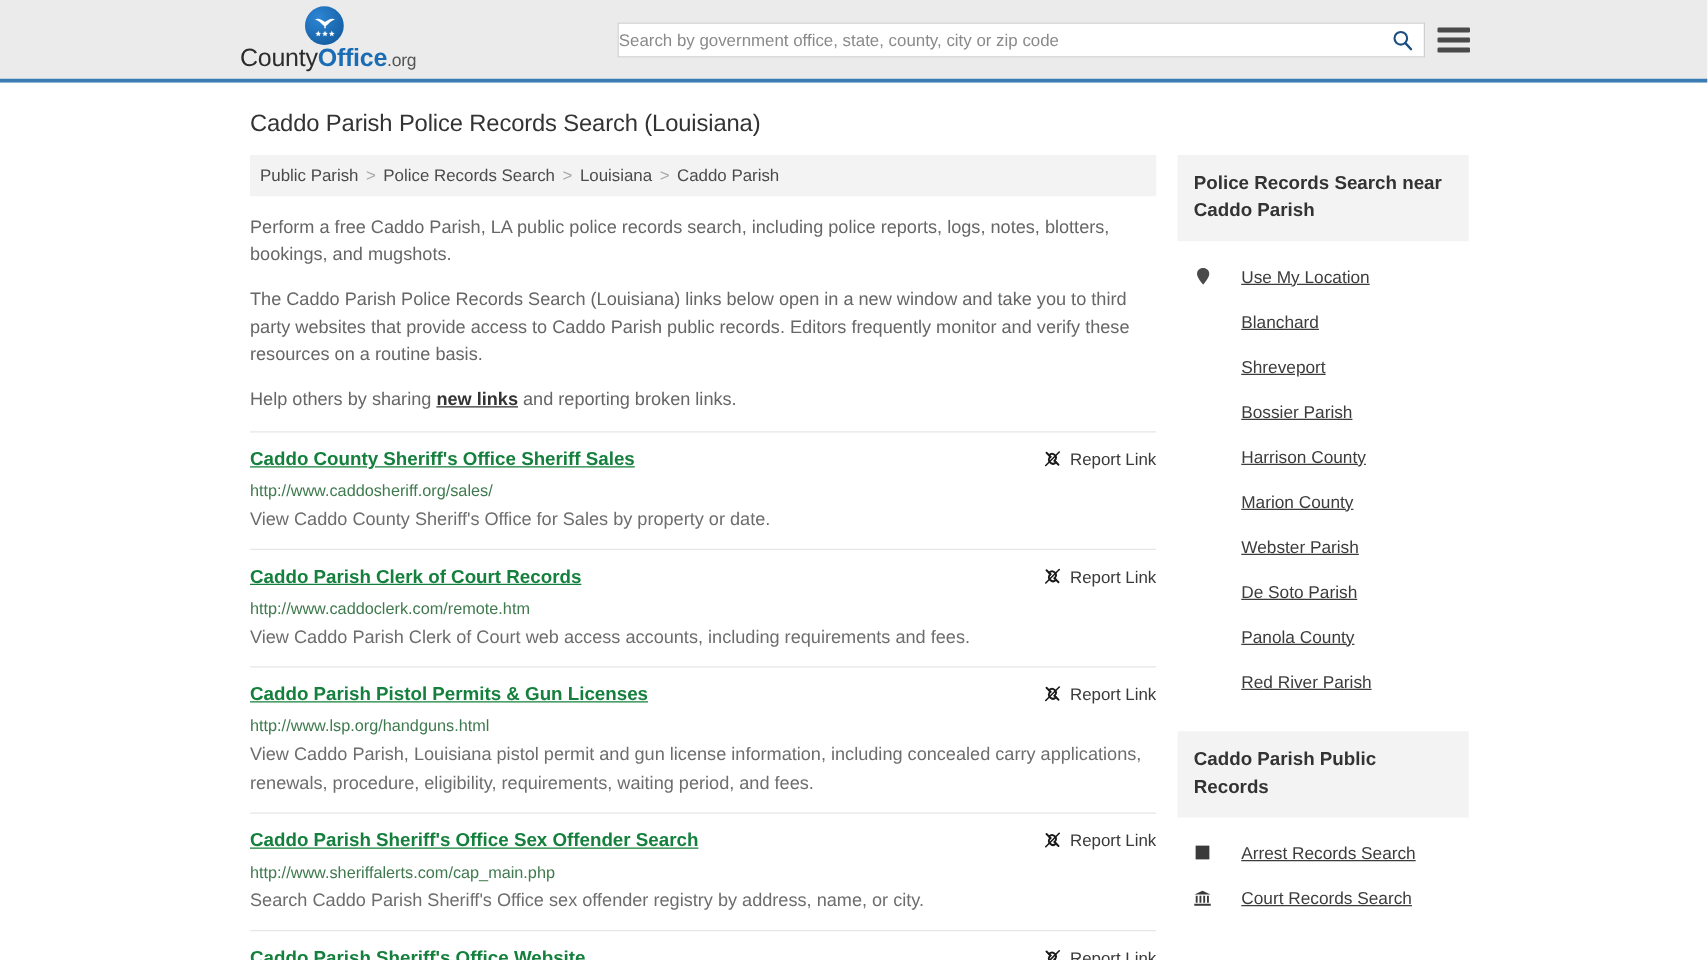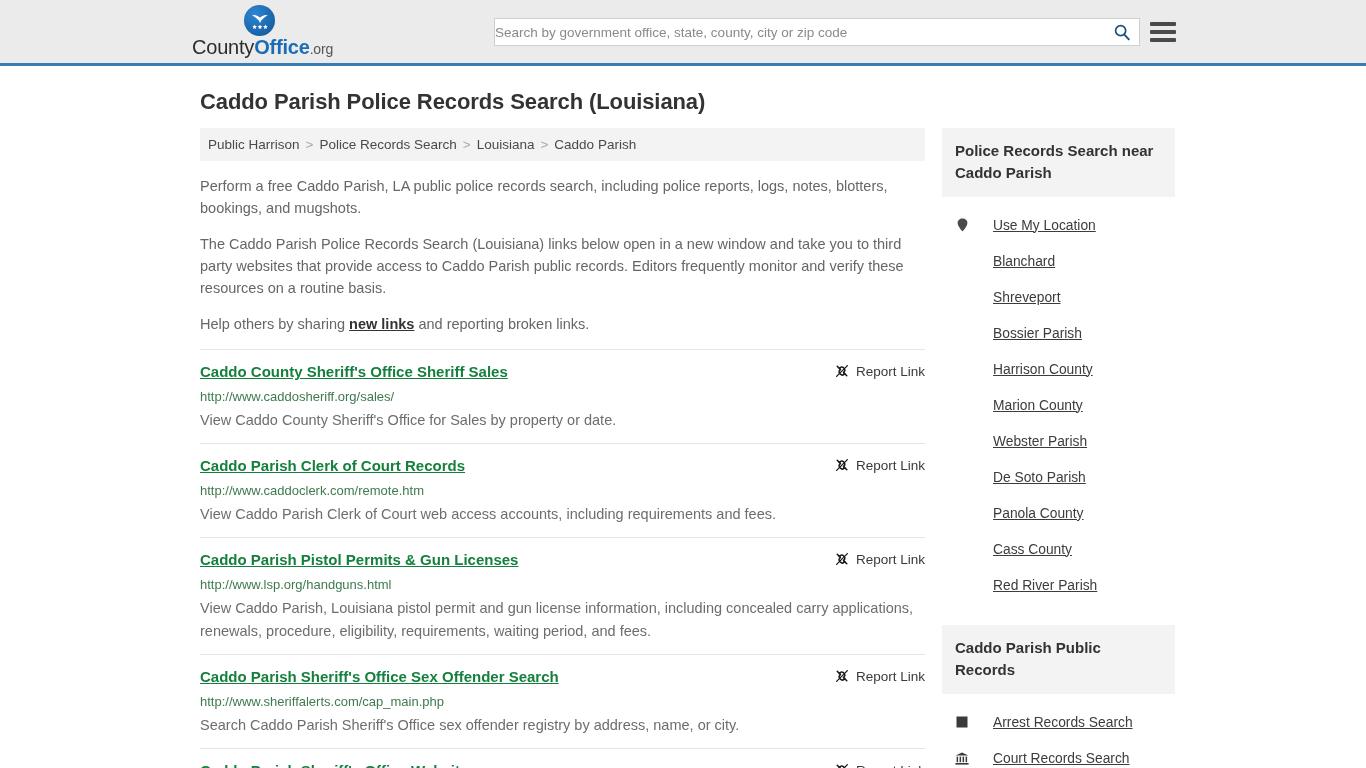--- a/index.html
+++ b/index.html
@@ -108,22 +108,22 @@
     border-radius: 1px;
   }
 
   
   #page {
     width: 1366px;
     padding: 0 192px 0 200px;
     position: relative;
   }
   #page-title {
-    font-size: 22px;
-    font-weight: bold;
+    font-size: 19px;
+    font-weight: normal;
     color: #333333;
     margin: 23px 0 13px 0;
     letter-spacing: -0.1px;
   }
   #content-row {
     display: flex;
     align-items: flex-start;
   }
   #main-col {
     width: 725px;
@@ -289,21 +289,21 @@
 
 <div id="page">
 
   <h1 id="page-title">Caddo Parish Police Records Search (Louisiana)</h1>
 
   <div id="content-row">
 
     <div id="main-col">
 
       <nav id="breadcrumb">
-        <a>Public Harrison</a>
+        <a>Public Parish</a>
         <span class="sep">&gt;</span>
         <a>Police Records Search</a>
         <span class="sep">&gt;</span>
         <a>Louisiana</a>
         <span class="sep">&gt;</span>
         <span class="current">Caddo Parish</span>
       </nav>
 
       <p class="intro-p">Perform a free Caddo Parish, LA public police records search, including police reports, logs, notes, blotters, bookings, and mugshots.</p>
       <p class="intro-p">The Caddo Parish Police Records Search (Louisiana) links below open in a new window and take you to third party websites that provide access to Caddo Parish public records. Editors frequently monitor and verify these resources on a routine basis.</p>
@@ -445,24 +445,20 @@
           <li>
             <span class="side-icon"></span>
             <a>De Soto Parish</a>
           </li>
           <li>
             <span class="side-icon"></span>
             <a>Panola County</a>
           </li>
           <li>
             <span class="side-icon"></span>
-            <a>Cass County</a>
-          </li>
-          <li>
-            <span class="side-icon"></span>
             <a>Red River Parish</a>
           </li>
         </ul>
       </div>
 
       <div id="side-section-2">
         <div class="side-head">Caddo Parish Public Records</div>
         <ul class="side-list">
           <li>
             <span class="side-icon">

